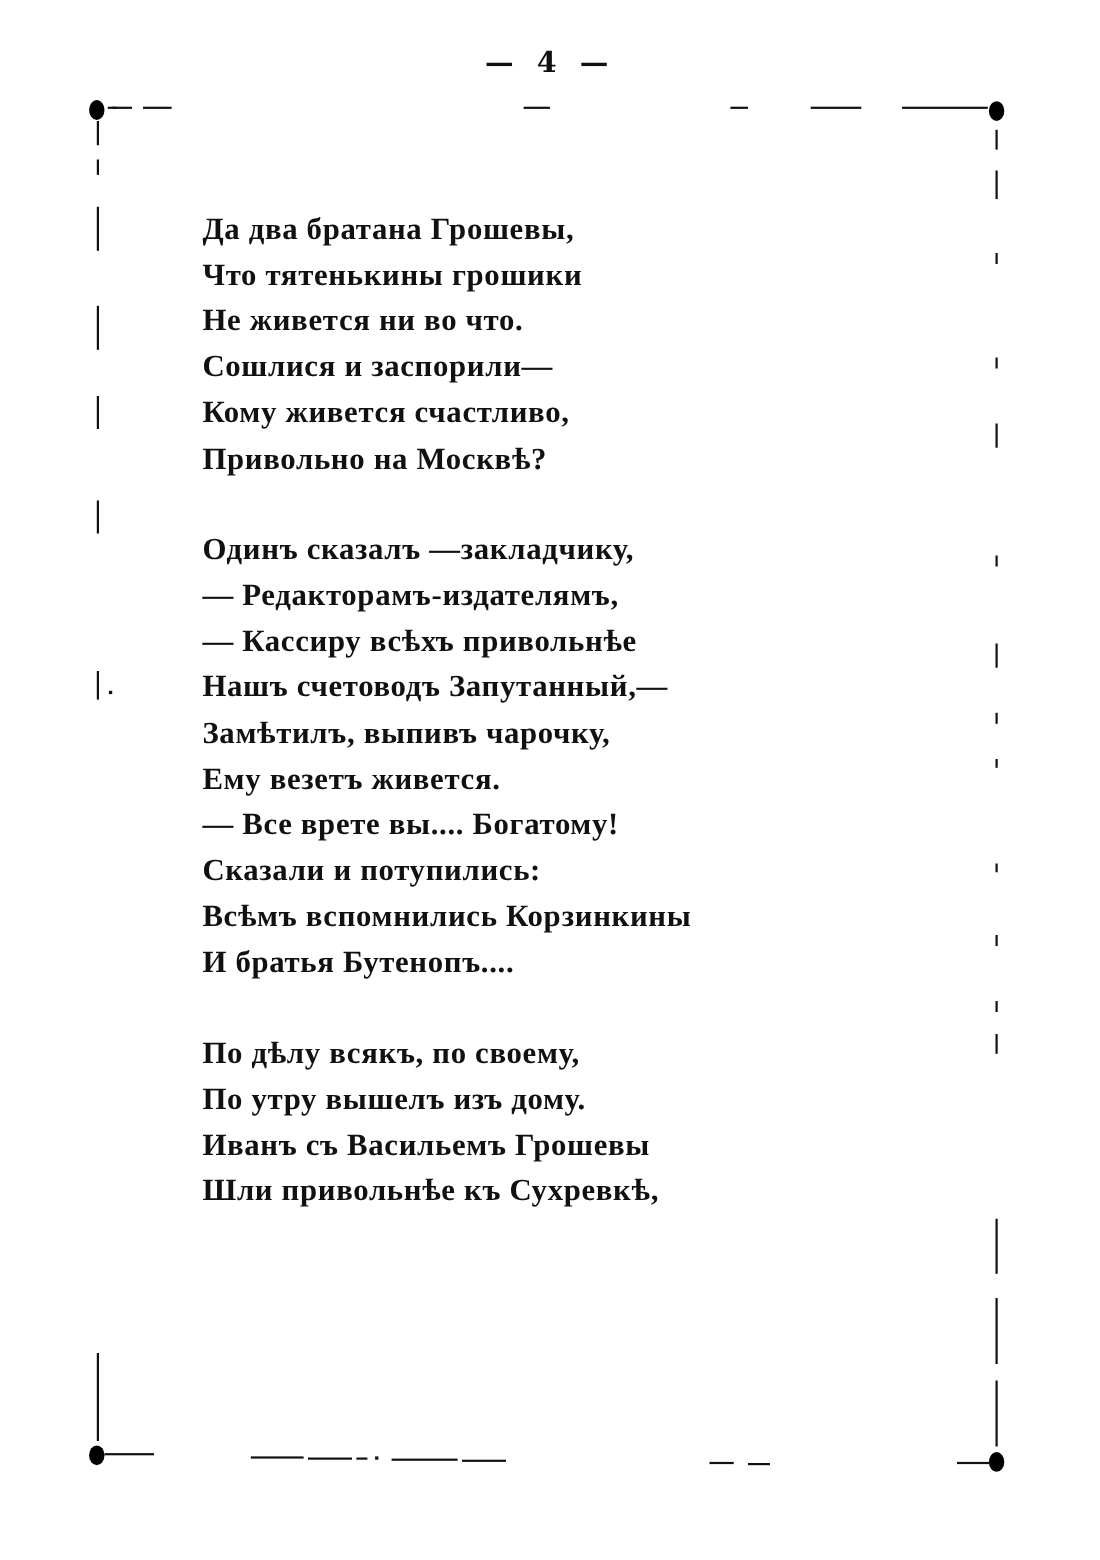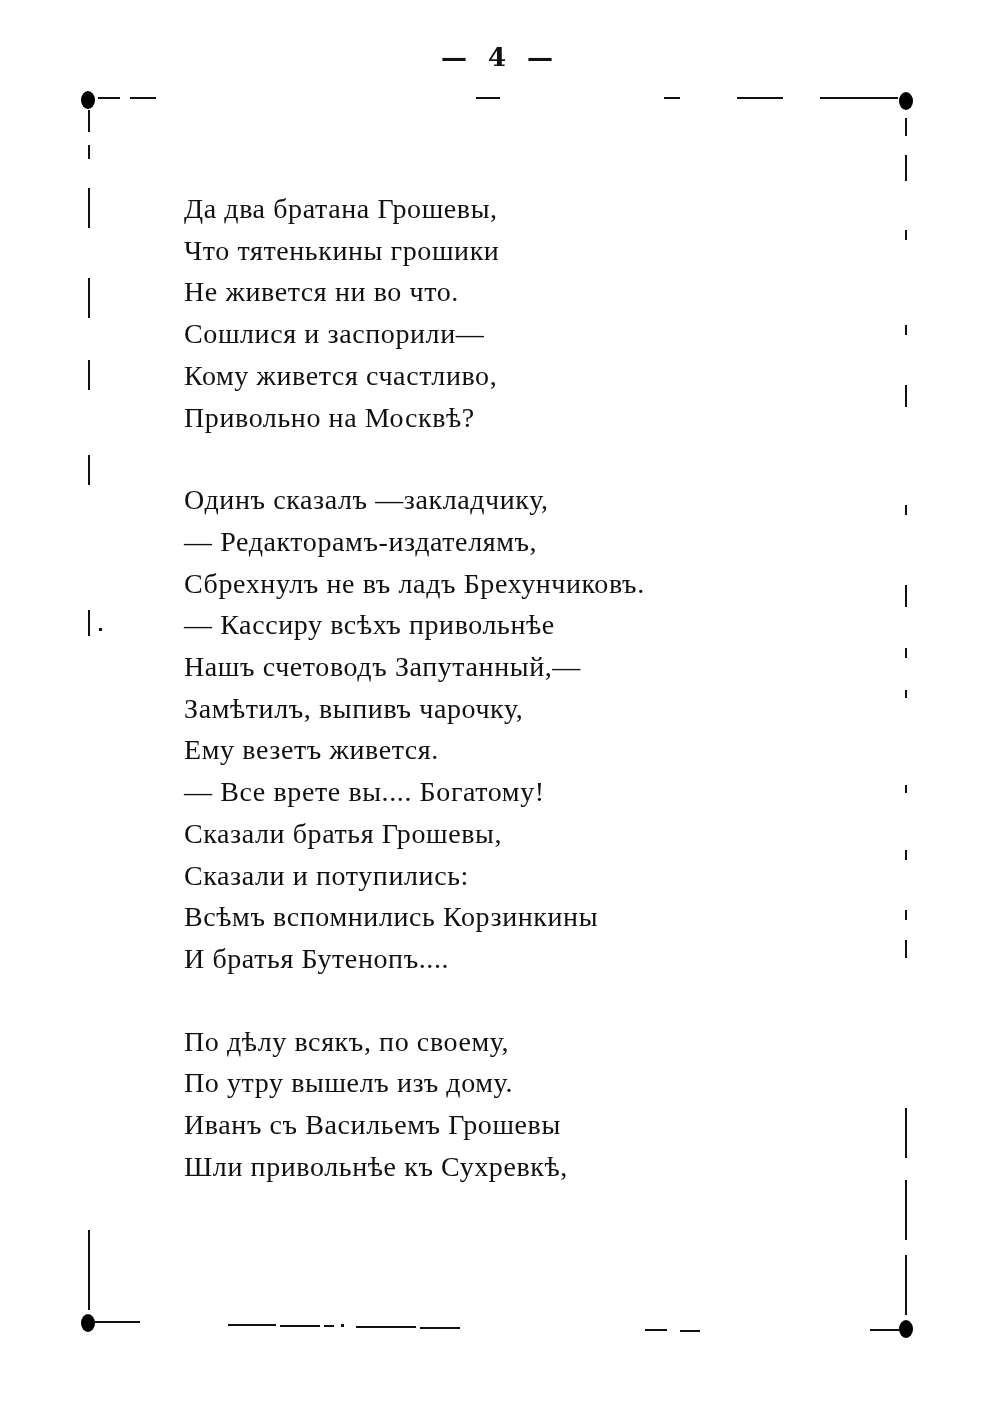--- a/index.html
+++ b/index.html
@@ -8,21 +8,21 @@
       font-family: "DejaVu Serif", "Liberation Serif", serif; color: #111;
     }
     .page-number {
       position: absolute; top: 42px; left: 0; width: 1000px; text-align: center;
       font-size: 26px; font-weight: bold; letter-spacing: 6px;
     }
     .frame-line { position: absolute; background: #111; }
     .dot { position: absolute; width: 14px; height: 18px; background: #000; border-radius: 50%; }
     .poem {
       position: absolute; left: 184px; top: 188px; width: 620px;
-      font-size: 28px; line-height: 41.7px; font-weight: normal; letter-spacing: 0.6px;
+      font-size: 28px; line-height: 41.7px; font-weight: bold; letter-spacing: 0.6px;
       font-family: "Liberation Serif", "DejaVu Serif", serif;
     }
     .poem .line { white-space: nowrap; }
     .stanza-gap { height: 41px; }
   </style>
 </head>
 <body>
 
 <div class="page-number">— 4 —</div>
 
@@ -86,27 +86,25 @@
     <div class="line">Что тятенькины грошики</div>
     <div class="line">Не живется ни во что.</div>
     <div class="line">Сошлися и заспорили—</div>
     <div class="line">Кому живется счастливо,</div>
     <div class="line">Привольно на Москвѣ?</div>
   </div>
   <div class="stanza-gap"></div>
   <div>
     <div class="line">Одинъ сказалъ —закладчику,</div>
     <div class="line">— Редакторамъ-издателямъ,</div>
-    <div class="line">Сбрехнулъ не въ ладъ Брехунчиковъ.</div>
     <div class="line">— Кассиру всѣхъ привольнѣе</div>
     <div class="line">Нашъ счетоводъ Запутанный,—</div>
     <div class="line">Замѣтилъ, выпивъ чарочку,</div>
     <div class="line">Ему везетъ живется.</div>
     <div class="line">— Все врете вы.... Богатому!</div>
-    <div class="line">Сказали братья Грошевы,</div>
     <div class="line">Сказали и потупились:</div>
     <div class="line">Всѣмъ вспомнились Корзинкины</div>
     <div class="line">И братья Бутенопъ....</div>
   </div>
   <div class="stanza-gap"></div>
   <div>
     <div class="line">По дѣлу всякъ, по своему,</div>
     <div class="line">По утру вышелъ изъ дому.</div>
     <div class="line">Иванъ съ Васильемъ Грошевы</div>
     <div class="line">Шли привольнѣе къ Сухревкѣ,</div>

